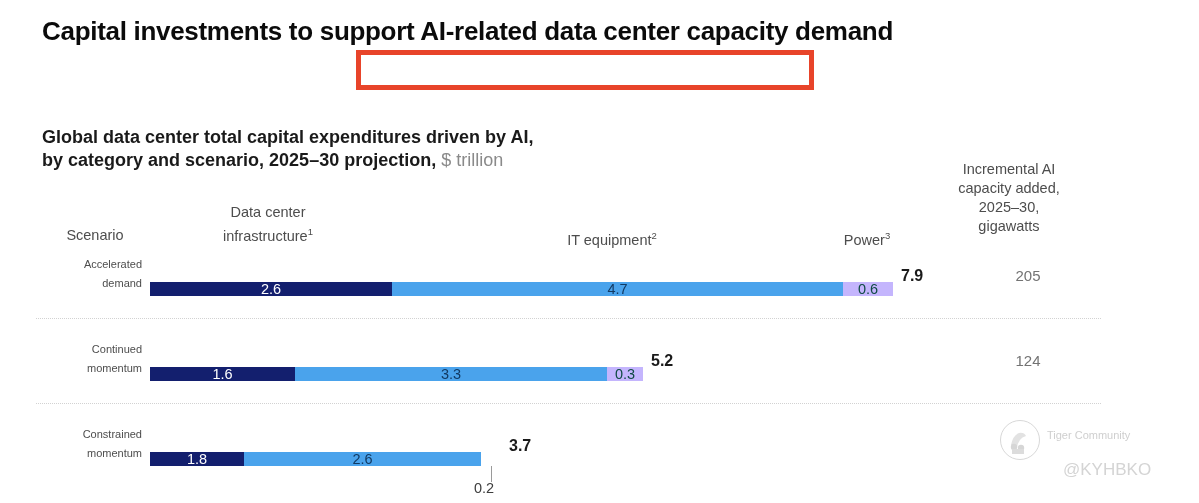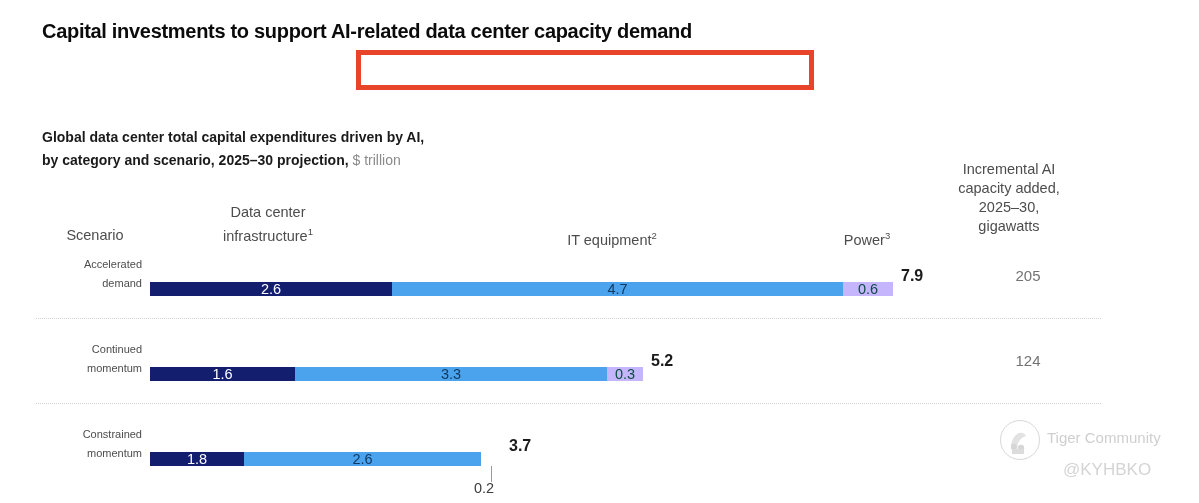--- a/index.html
+++ b/index.html
@@ -16,21 +16,21 @@
     color: #1a1a1a;
     -webkit-font-smoothing: antialiased;
   }
 
   
   #headline {
     position: absolute;
     left: 42px;
     top: 14px;
     width: 1010px;
-    font-size: 20px;
+    font-size: 26px;
     font-weight: bold;
     line-height: 35px;
     letter-spacing: -0.3px;
     color: #0b0b0b;
   }
   #headline .line {
     display: block;
     white-space: nowrap;
   }
 
@@ -45,21 +45,21 @@
     box-sizing: border-box;
     pointer-events: none;
   }
 
   
   #subtitle {
     position: absolute;
     left: 42px;
     top: 126px;
     width: 700px;
-    font-size: 14px;
+    font-size: 18px;
     font-weight: bold;
     line-height: 23px;
     color: #1a1a1a;
   }
   #subtitle .unit {
     font-weight: normal;
     color: #8a8a8a;
   }
 
   
@@ -187,21 +187,21 @@
     width: 38px;
     height: 38px;
     border-radius: 50%;
     border: 1.5px solid #d8d8d8;
     overflow: hidden;
   }
   #wm-name {
     position: absolute;
     left: 52px;
     top: 9px;
-    font-size: 15px;
+    font-size: 11px;
     color: #cfcfcf;
     white-space: nowrap;
   }
   #wm-handle {
     position: absolute;
     left: 68px;
     top: 40px;
     font-size: 17px;
     color: #d4d4d4;
     white-space: nowrap;

